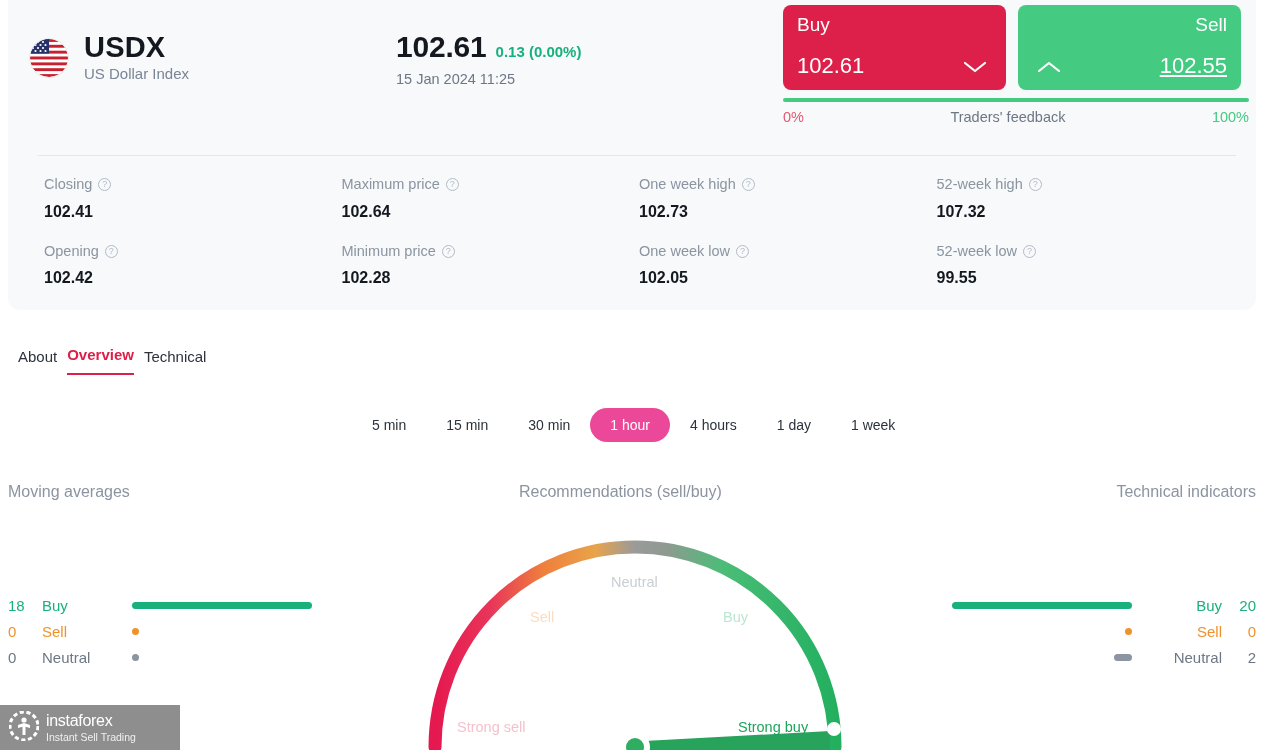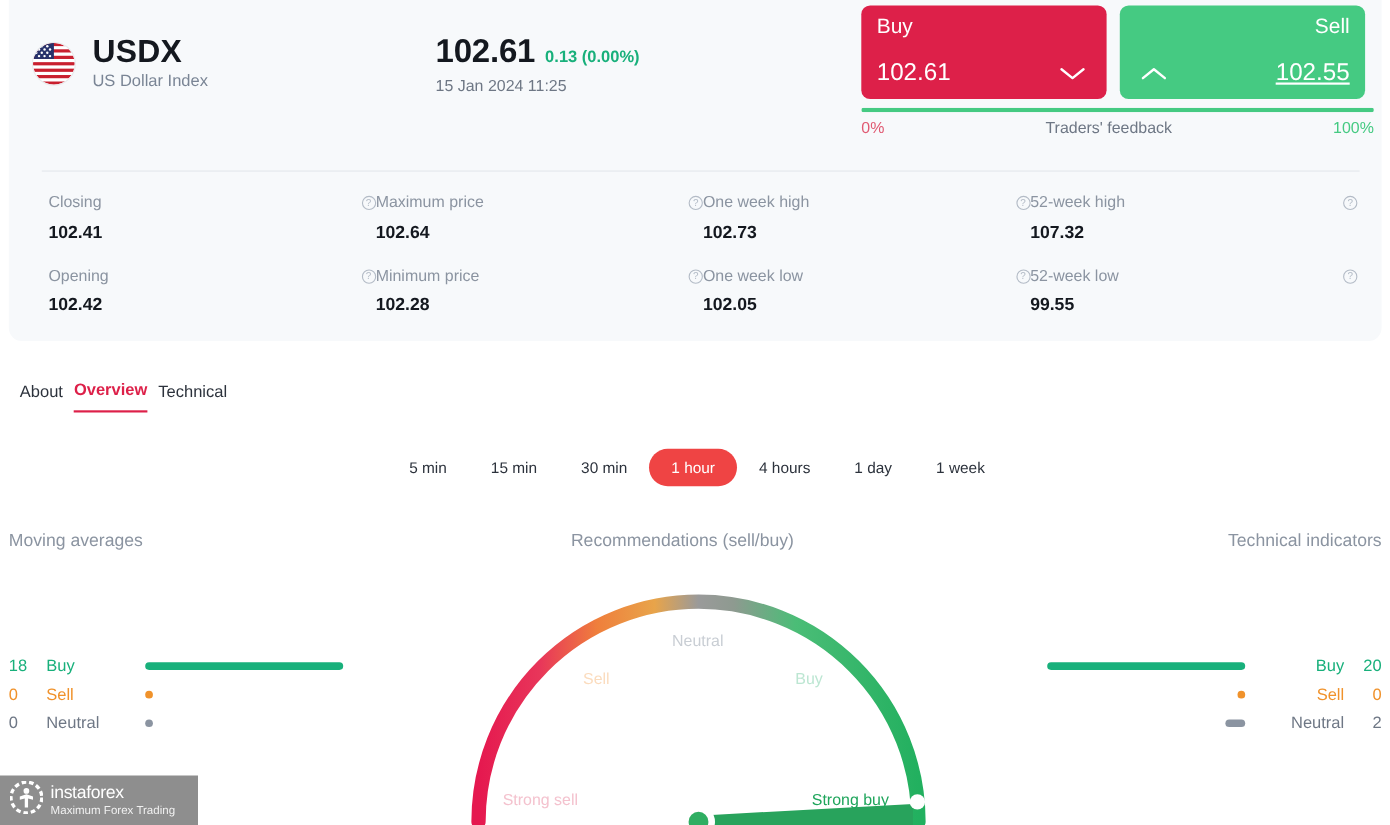--- a/index.html
+++ b/index.html
@@ -59,37 +59,37 @@
   .feedback-legend { display: flex; justify-content: space-between; align-items: center; margin-top: 7px; }
   .fb-left { font-size: 14.5px; color: #e05a72; }
   .fb-mid { font-size: 14.5px; color: #6e7785; }
   .fb-right { font-size: 14.5px; color: #45ca82; }
 
   .divider { position: absolute; left: 30px; top: 155px; width: 1198px; height: 1px; background: #e3e7ec; }
 
   
   .stats { position: absolute; left: 36px; top: 175px; width: 1190px;
            display: grid; grid-template-columns: repeat(4, 1fr); row-gap: 21px; }
-  .stat-label { font-size: 14.5px; color: #8b94a1; display: flex; align-items: center; gap: 6px; line-height: 1.35; justify-content: space-between; }
+  .stat-label { font-size: 14.5px; color: #8b94a1; display: flex; align-items: center; gap: 6px; line-height: 1.35; }
   .stat-value { font-size: 16px; font-weight: bold; color: #14181f; margin-top: 8px; }
   .help-icon {
     width: 13px; height: 13px; border-radius: 50%; border: 1px solid #b3bbc6;
     color: #b3bbc6; font-size: 9px; line-height: 11px; text-align: center; flex: none;
     font-family: "Liberation Sans", sans-serif;
   }
 
   
   .tabs { position: absolute; left: 18px; top: 346px; display: flex; gap: 10px; align-items: flex-end; }
   .tab { font-size: 15px; color: #2c323c; padding-bottom: 10px; cursor: pointer; white-space: nowrap; }
   .tab.active { color: #dd2049; font-weight: bold; border-bottom: 2px solid #dd2049; }
 
   
   .timeframes { position: absolute; left: 352px; top: 408px; display: flex; align-items: center; }
   .tf { font-size: 14px; color: #2c323c; padding: 9px 20px; border-radius: 18px; cursor: pointer; white-space: nowrap; }
-  .tf.active { background: #ef4444; color: #ffffff; }
+  .tf.active { background: #ec4899; color: #ffffff; }
 
   
   .panel-title { position: absolute; font-size: 16px; color: #8b94a1; }
   #ma-title { left: 8px; top: 483px; }
   #rec-title { left: 519px; top: 483px; }
   #ti-title { right: 8px; top: 483px; }
 
   .ma-panel { position: absolute; left: 8px; top: 592px; width: 320px; }
   .ti-panel { position: absolute; right: 8px; top: 592px; width: 320px; }
   .sig-row { display: flex; align-items: center; height: 26px; }
@@ -379,17 +379,17 @@
     <span>
       <svg width="30" height="30" viewBox="0 0 30 30">
         <circle cx="15" cy="15" r="14" fill="none" stroke="#ffffff" stroke-width="3" stroke-dasharray="4.2 2.6"></circle>
         <circle cx="15" cy="15" r="9.5" fill="#8e8e8e"></circle>
         <circle cx="15" cy="9" r="2.6" fill="#ffffff"></circle>
         <path d="M9 14 L15 12 L21 14 L21 17 L16.5 15.8 L16.5 24 L13.5 24 L13.5 15.8 L9 17 Z" fill="#ffffff"></path>
       </svg>
     </span>
     <span class="logo-text">
       <span class="logo-name">instaforex</span>
-      <span class="logo-tag">Maximum Forex Trading</span>
+      <span class="logo-tag">Instant Sell Trading</span>
     </span>
   </div>
 
 </div>
 
 </body></html>

